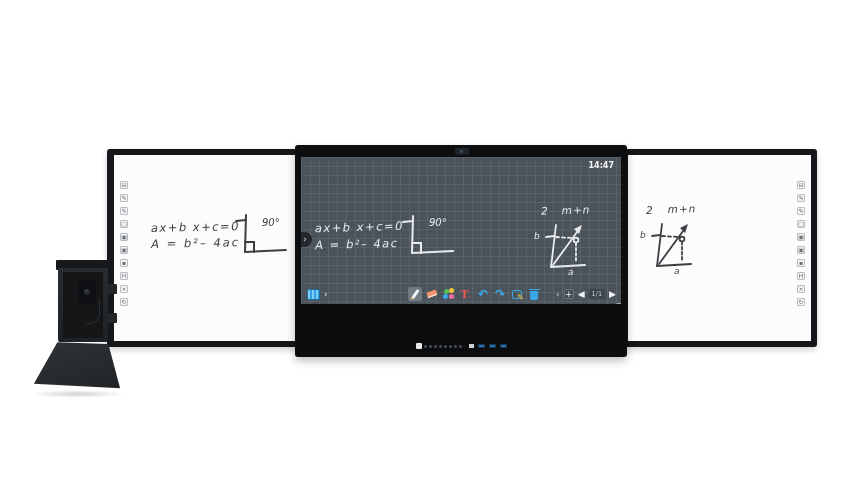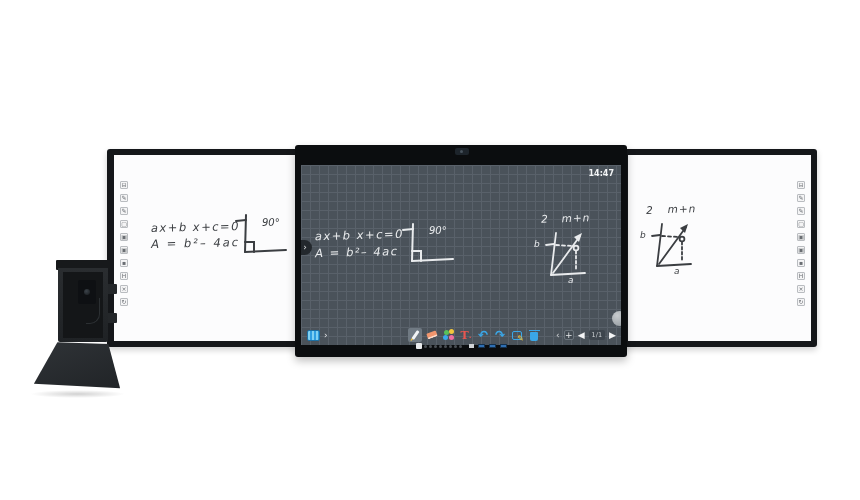--- a/index.html
+++ b/index.html
@@ -40,21 +40,21 @@
   .rw-label-b { left:640px; top:230px; color:#3b3e42; }
   .rw-label-a { left:674px; top:266px; color:#3b3e42; }
 
   
   .bezel { position:absolute; left:295px; top:145px; width:332px; height:212px;
            background:#0b0d0f; border-radius:3px; box-shadow:0 4px 8px rgba(0,0,0,.25); }
   .camera { position:absolute; left:455px; top:148px; width:14px; height:7px;
             background:#1d242b; border-radius:2px; }
   .camera .lens { position:absolute; left:5px; top:2px; width:3px; height:3px;
                   border-radius:50%; background:#47525c; }
-  .screen { position:absolute; left:301px; top:165px; width:320px; height:180px;
+  .screen { position:absolute; left:301px; top:157px; width:320px; height:147px;
             background:#4a525a;
             background-image:
               linear-gradient(#59616a 1px, transparent 1px),
               linear-gradient(90deg,#59616a 1px, transparent 1px);
             background-size:9px 9px; overflow:hidden; }
   .clock { position:absolute; right:7px; top:4px; color:#f2f4f5; font-size:8px; font-weight:bold; }
 
   
   .chalk { color:#e9ebed; font-style:italic; }
   .scr-eqs { position:absolute; left:14px; top:62px; font-size:11.5px; letter-spacing:1.5px;

